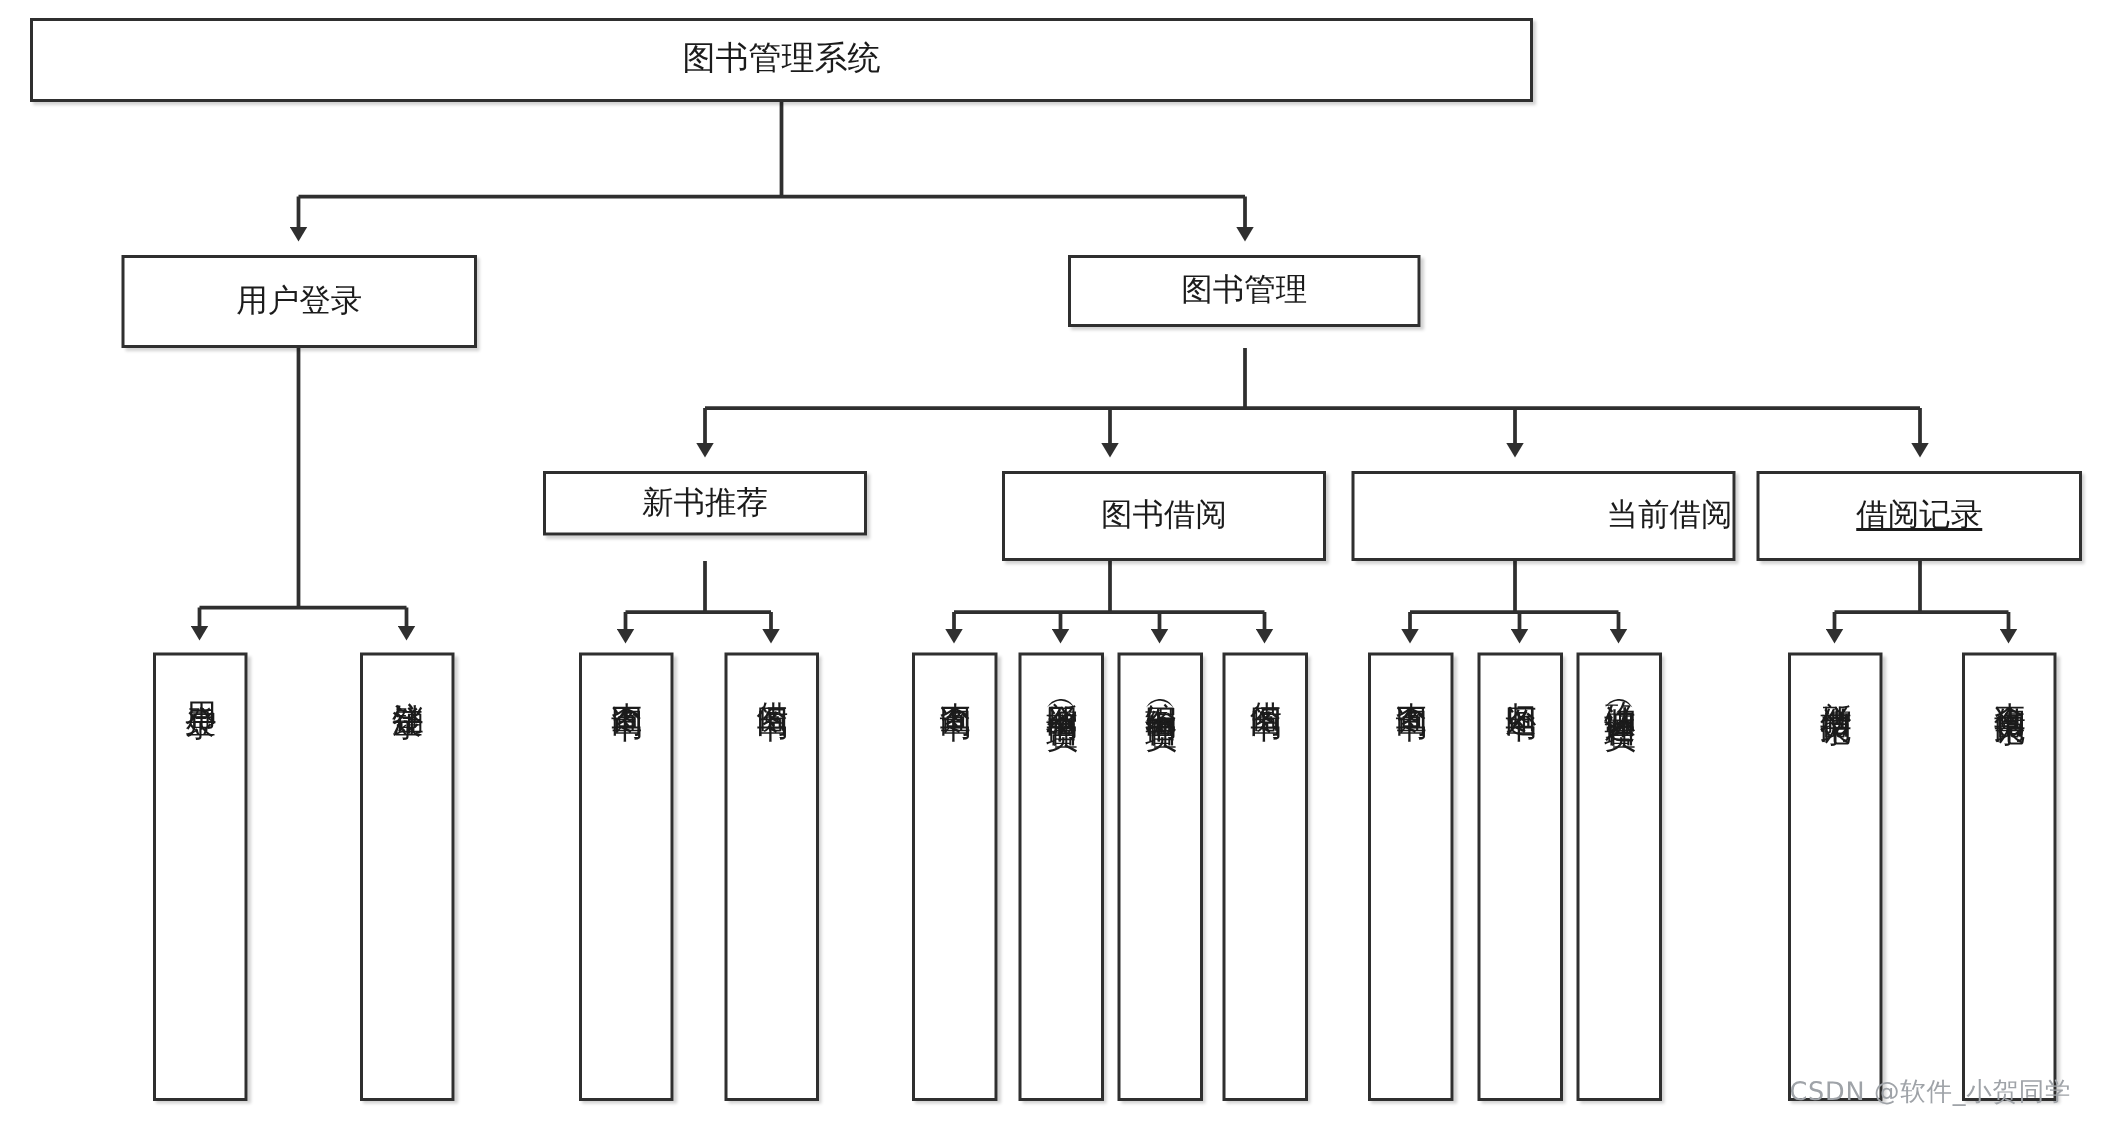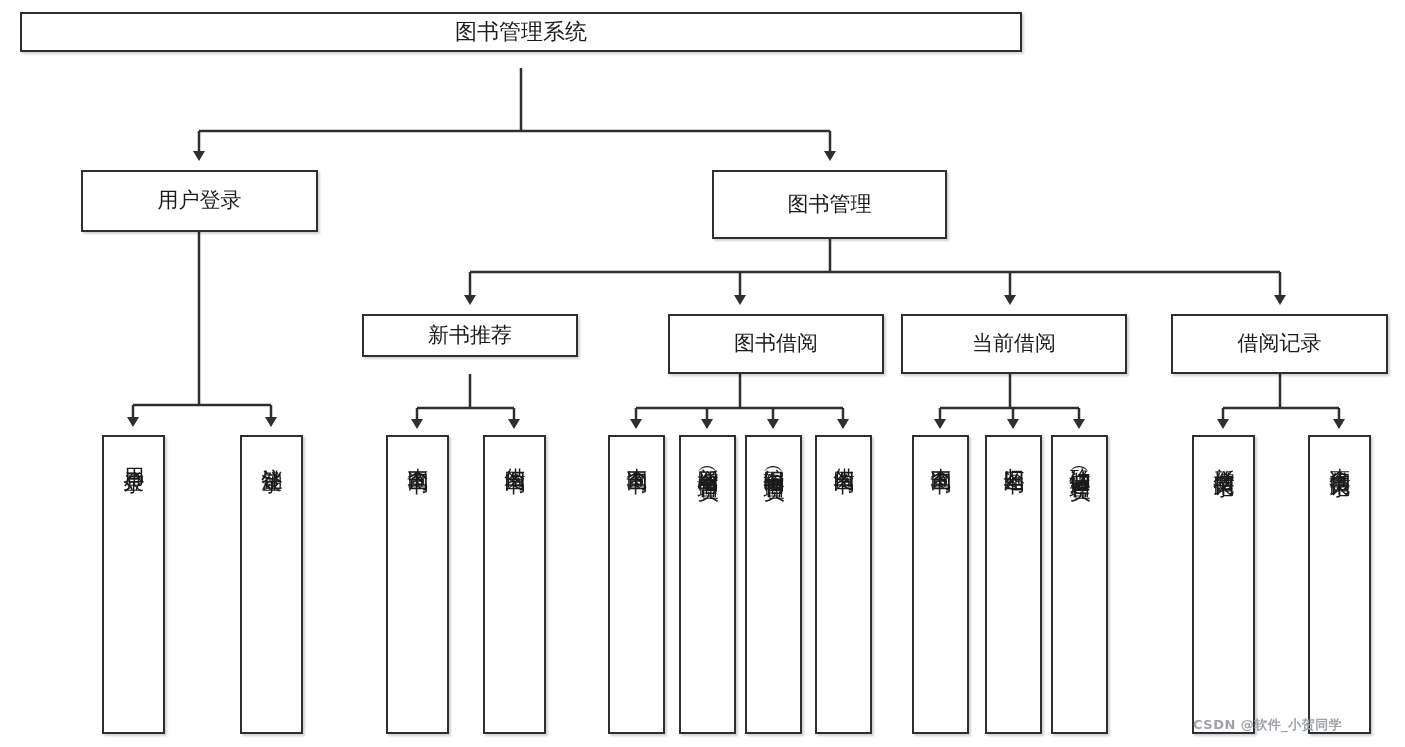--- a/index.html
+++ b/index.html
@@ -54,25 +54,24 @@
     writing-mode: vertical-rl;
     text-orientation: upright;
     font-size: 21px;
     letter-spacing: 2px;
     line-height: 1;
   }
   #watermark {
     position: absolute;
     left: 1193px;
     top: 716px;
-    font-size: 13px;
+    font-size: 17px;
     color: #9fa3a8;
     white-space: nowrap;
     letter-spacing: 0.5px;
-    font-weight: bold;
   }
 </style>
 </head>
 <body>
 
 <div id="canvas">
 
   <svg id="connectors" viewBox="0 0 1405 747">
     <defs>
       <marker id="arrow" markerWidth="10" markerHeight="12" refX="1" refY="6" orient="auto" markerUnits="userSpaceOnUse">
@@ -116,41 +115,41 @@
       <path d="M1013,408 L1013,420" marker-end="url(#arrow)"></path>
       <path d="M1079,408 L1079,420" marker-end="url(#arrow)"></path>
 
       <path d="M1280,374 L1280,408"></path>
       <path d="M1223,408 L1339,408"></path>
       <path d="M1223,408 L1223,420" marker-end="url(#arrow)"></path>
       <path d="M1339,408 L1339,420" marker-end="url(#arrow)"></path>
     </g>
   </svg>
 
-  <div class="node horiz root" style="left: 20px; top: 12px; width: 1002px; height: 40px;">
+  <div class="node horiz root" style="left: 20px; top: 12px; width: 1002px; height: 56px;">
     <span class="label">图书管理系统</span>
   </div>
 
   <div class="node horiz" style="left: 81px; top: 170px; width: 237px; height: 62px;">
     <span class="label">用户登录</span>
   </div>
-  <div class="node horiz" style="left: 712px; top: 170px; width: 235px; height: 69px;">
+  <div class="node horiz" style="left: 712px; top: 170px; width: 235px; height: 48px;">
     <span class="label">图书管理</span>
   </div>
 
   <div class="node horiz" style="left: 362px; top: 314px; width: 216px; height: 43px;">
     <span class="label">新书推荐</span>
   </div>
   <div class="node horiz" style="left: 668px; top: 314px; width: 216px; height: 60px;">
     <span class="label">图书借阅</span>
   </div>
-  <div class="node horiz" style="left: 901px; top: 314px; width: 226px; height: 60px;">
+  <div class="node horiz" style="left: 901px; top: 314px; width: 256px; height: 60px; justify-content: flex-end;">
     <span class="label">当前借阅</span>
   </div>
-  <div class="node horiz" style="left: 1171px; top: 314px; width: 217px; height: 60px;">
+  <div class="node horiz" style="left: 1171px; top: 314px; width: 217px; height: 60px; text-decoration: underline;">
     <span class="label">借阅记录</span>
   </div>
 
   <div class="node vert" style="left: 102px; top: 435px; width: 63px; height: 299px;">
     <span class="label">用户登录</span>
   </div>
   <div class="node vert" style="left: 240px; top: 435px; width: 63px; height: 299px;">
     <span class="label">注销登录</span>
   </div>
   <div class="node vert" style="left: 386px; top: 435px; width: 63px; height: 299px;">

